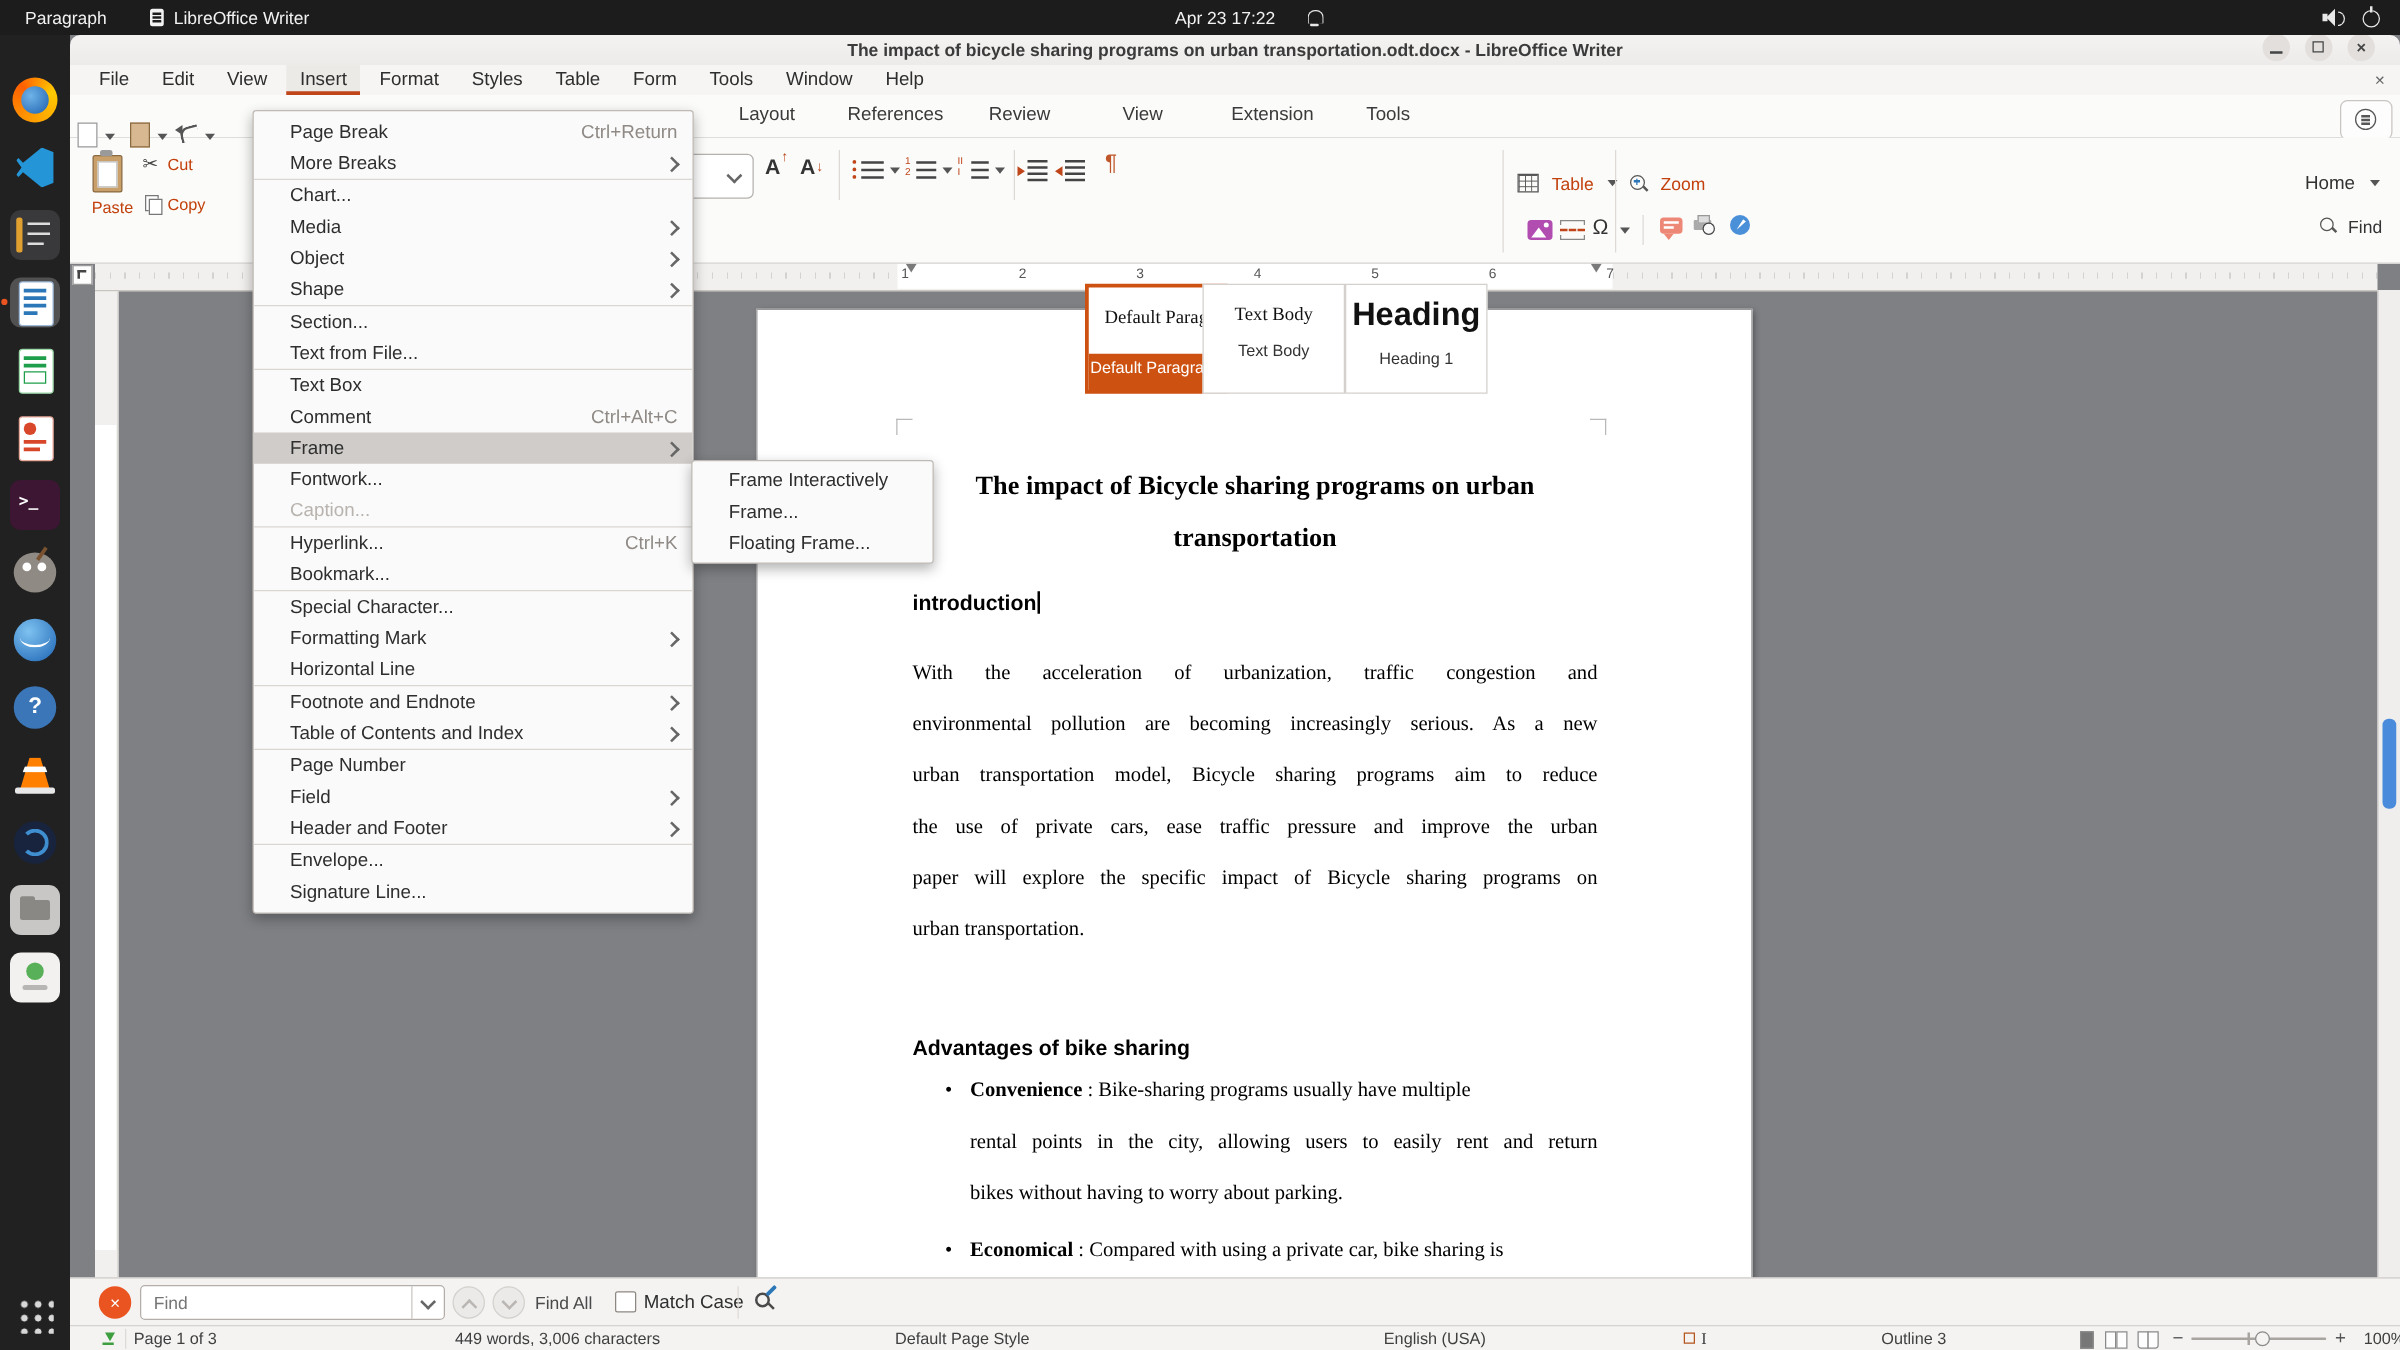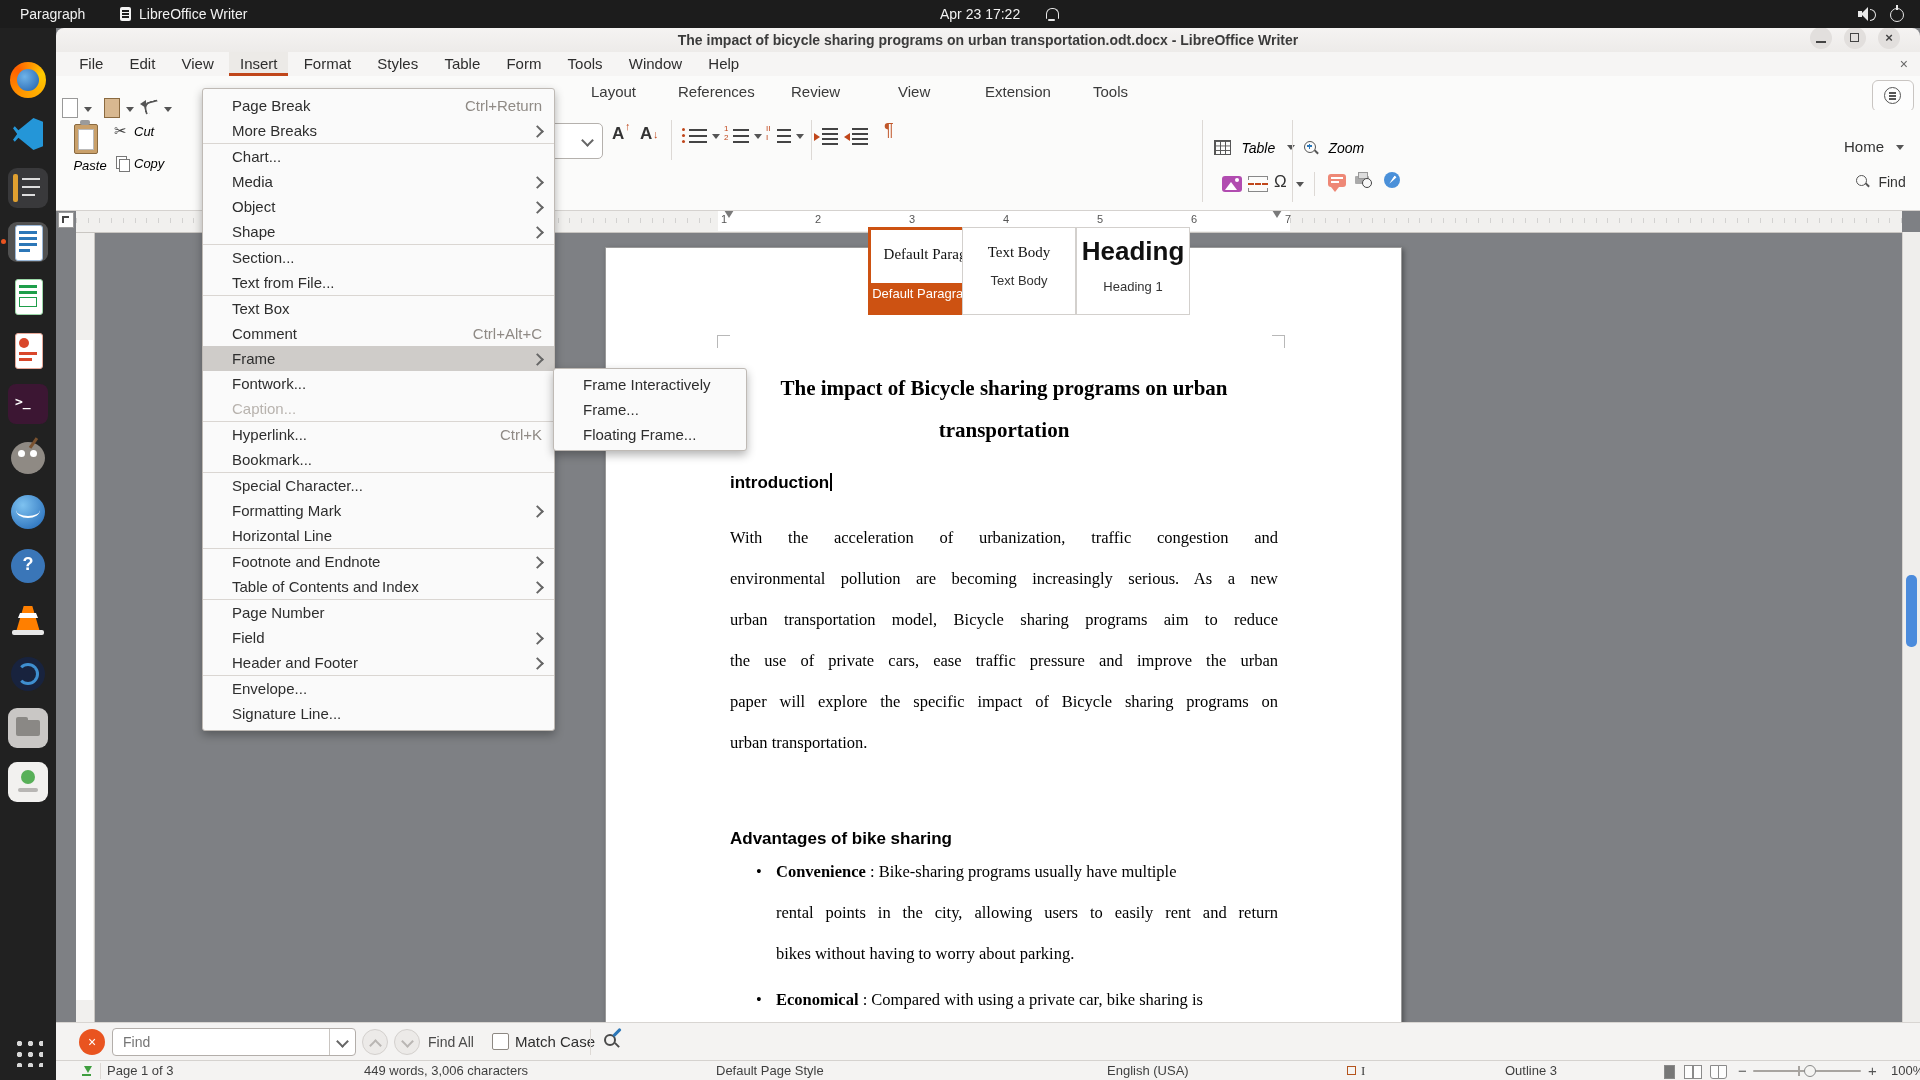--- a/index.html
+++ b/index.html
@@ -23,21 +23,21 @@
     text-align:center;line-height:22px;font-size:13px;}
   #menubar{left:56px;top:52px;width:1864px;height:24px;background:#f6f5f4;z-index:20;font-size:15px;color:#2e2e2e;}
   #menubar .mb{position:relative;display:inline-block;padding:0 11px;line-height:24px;}
   #menubar .mb.active{background:#eceae7;box-shadow:inset 0 -3px 0 #c0461a;}
   #tabrow{left:56px;top:76px;width:1864px;height:34px;background:#fbfbfa;z-index:5;font-size:15px;color:#3a3a3a;}
   #toolbar{left:56px;top:110px;width:1864px;height:100px;background:#fbfbfa;border-bottom:1px solid #d5d2cf;z-index:5;}
   .vsep{position:absolute;width:1px;background:#ddd9d5;}
   .tri{width:0;height:0;border-left:4px solid transparent;border-right:4px solid transparent;border-top:5px solid #555;}
   .chev{width:7px;height:7px;border-top:2px solid #666;border-right:2px solid #666;}
   .chev.r{transform:rotate(45deg);} .chev.d{transform:rotate(135deg);} .chev.u{transform:rotate(-45deg);}
-  .tbtxt{font-size:14px;color:#000000;font-style:italic;}
+  .tbtxt{font-size:14px;color:#c2410c;}
   
   .stile{position:absolute;top:117px;width:114px;height:88px;background:#fff;border:1px solid #d3d0cd;box-sizing:border-box;overflow:hidden;text-align:center;}
   .stile .prev{display:block;margin-top:16px;font-size:15px;color:#111;}
   .stile .lbl{display:block;margin-top:12px;font-size:13px;color:#333;}
   .stile.sel{border:3px solid #cd5212;}
   .stile.sel .lbl{position:absolute;left:0;right:0;bottom:-12px;height:38px;background:#cd5212;color:#fff;line-height:16px;padding-top:3px;margin:0;}
   
   #hruler{left:76px;top:210px;width:1826px;height:22px;background:#f1f0ee;border-bottom:1px solid #c9c6c2;z-index:4;}
   #hruler .white{position:absolute;left:642px;top:0;width:572px;height:21px;background:#fff;}
   .ticks{background-image:repeating-linear-gradient(to right,#9a9a9a 0 1px,transparent 1px 11.75px);background-size:100% 5px;background-repeat:no-repeat;background-position:0 8px;}

